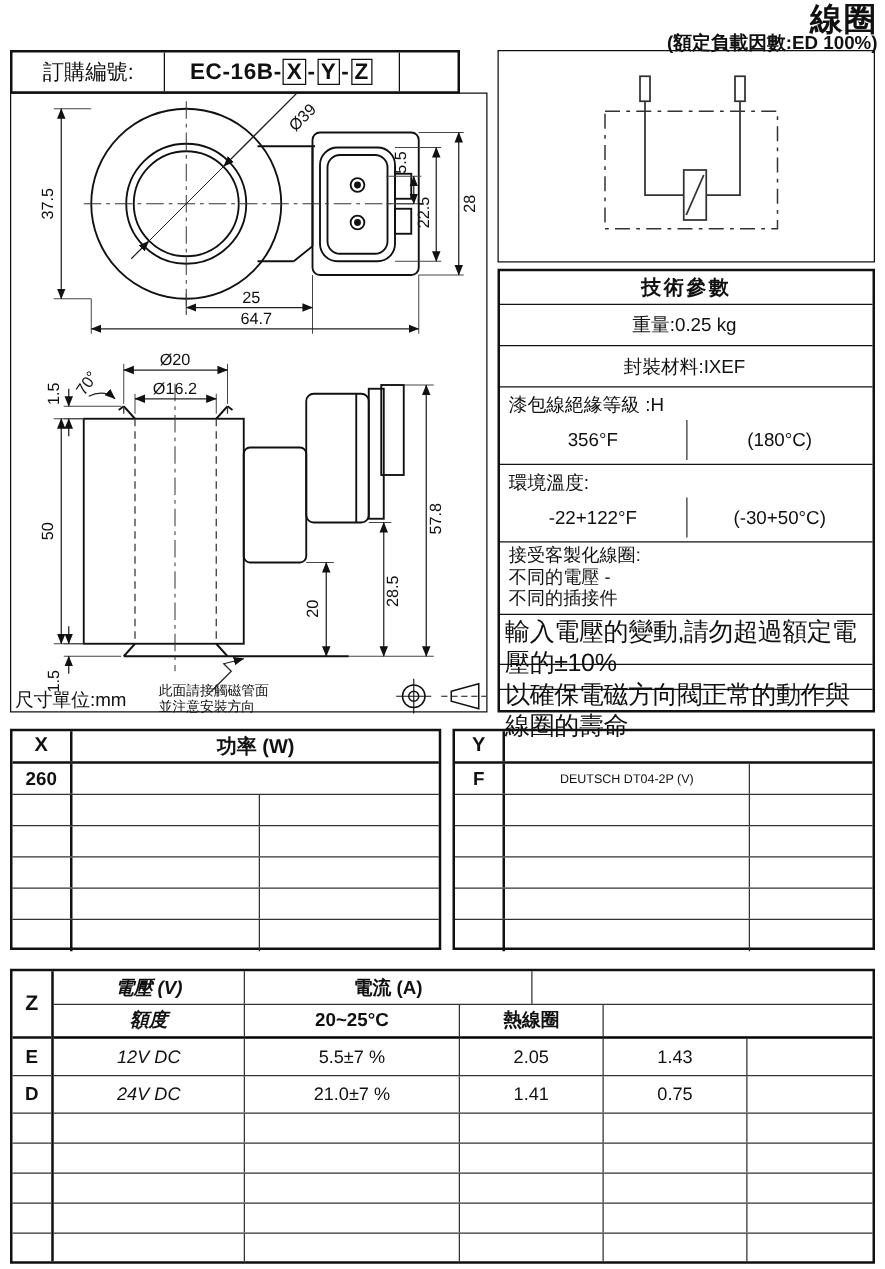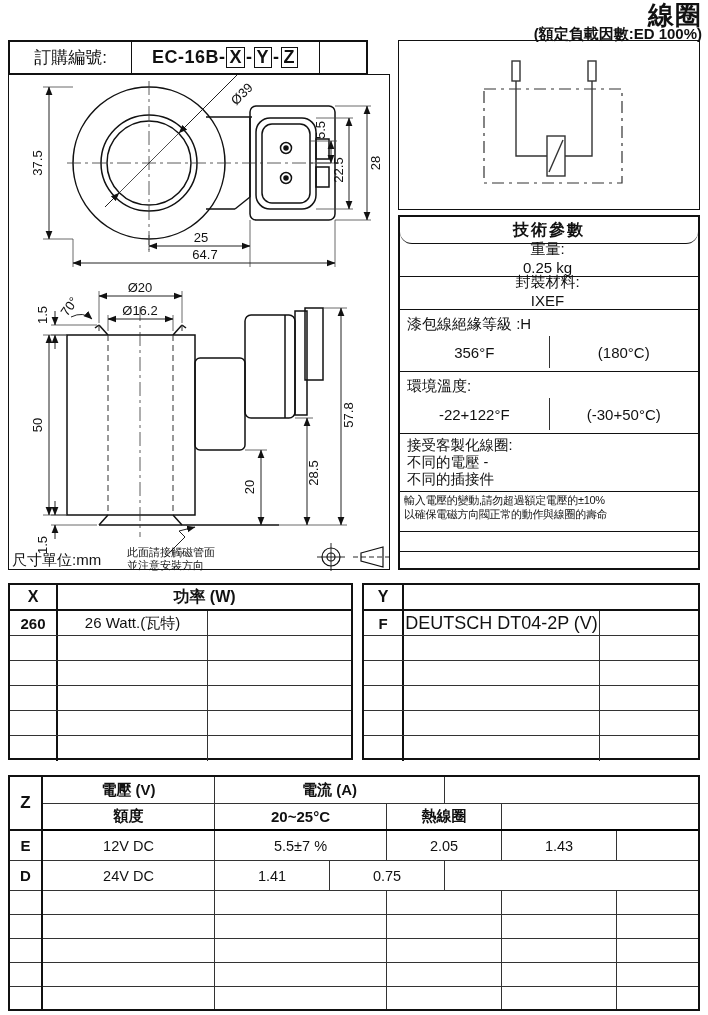--- a/index.html
+++ b/index.html
@@ -22,65 +22,65 @@
   
   #drawbox { left:8px; top:74px; width:382px; height:496px; border:1.5px solid #111; }
 
   
   #symbox { left:398px; top:40px; width:302px; height:170px; border:1.5px solid #111; }
 
   
   #tech { left:398px; top:215px; width:302px; height:355px; border:2px solid #111; font-size:15px; }
   #tech .row { border-bottom:1.5px solid #111; position:relative; }
   #tech .row:last-child { border-bottom:none; }
-  .t-title { height:27px; display:flex; align-items:center; justify-content:center; font-size:16px; font-weight:bold; letter-spacing:2px;border-radius:12px; }
-  .t-kv { height:33px; display:flex; align-items:center; justify-content:flex-end; padding:0 10px 0 7px;flex-direction:column; }
+  .t-title { height:27px; display:flex; align-items:center; justify-content:center; font-size:16px; font-weight:bold; letter-spacing:2px; }
+  .t-kv { height:33px; display:flex; align-items:center; justify-content:center; padding:0 10px 0 7px; }
   .t-two { height:62px; }
   .t-two .lbl { padding:5px 0 0 7px; }
   .t-two .vals { display:flex; height:32px; margin-top:2px; }
   .t-two .vals .v { flex:1; display:flex; align-items:center; justify-content:center; }
   .t-two .vals .v.r { border-left:1.2px solid #333; }
   .t-custom { height:58px; padding:3px 0 0 7px; line-height:1.18; font-size:14.5px; }
-  .t-note { height:40px; padding:2px 0 0 4px; line-height:1.25; font-size:11px; letter-spacing:-0.3px; }
+  .t-note { height:40px; padding:2px 0 0 4px; line-height:1.25; font-size:20px; letter-spacing:-0.3px; }
   .t-empty { height:20px; }
 
   
   .ptable { border:2px solid #111; }
   .prow { display:flex; border-bottom:1.2px solid #333; }
   .prow.hdr { border-bottom:2px solid #111; font-weight:bold; }
   .prow:last-child { border-bottom:none; }
   .pc { display:flex; align-items:center; justify-content:center; border-right:1.2px solid #333; }
   .pc:last-child { border-right:none; }
   .pc.key { font-weight:bold; }
 
   #xtable { left:8px; top:583px; width:345px; height:177px; }
   #ytable { left:362px; top:583px; width:338px; height:177px; }
   #xtable .prow, #ytable .prow { height:25px; font-size:15px; }
   #xtable .prow.hdr, #ytable .prow.hdr { height:26px; font-size:16px; }
   #xtable .k { width:48px; border-right:2px solid #111; }
   #xtable .m { width:150px; }
   #xtable .e { flex:1; }
   #ytable .k { width:40px; border-right:2px solid #111; }
-  #ytable .m { width:196px; font-size:18px; }
+  #ytable .m { width:196px; font-size:10px; }
   #ytable .e { flex:1; }
   .span2 { flex:1; display:flex; align-items:center; justify-content:center; }
 
   
   #ztable { left:8px; top:775px; width:692px; height:236px; border:2px solid #111; display:flex; }
   #zkey { width:33px; border-right:2px solid #111; display:flex; flex-direction:column; }
   #zkey .zk { height:54px; display:flex; align-items:center; justify-content:center; font-size:17px; font-weight:bold; border-bottom:2px solid #111; }
   #zkey .dk { height:30px; display:flex; align-items:center; justify-content:center; font-size:15px; font-weight:bold; border-bottom:1.2px solid #333; }
   #zkey .ek { height:24px; border-bottom:1.2px solid #333; }
   #zkey .ek:last-child, #zmain .erow:last-child { border-bottom:none; flex:1; }
   #zmain { flex:1; display:flex; flex-direction:column; }
   #zmain .hrow1, #zmain .hrow2 { display:flex; height:27px; font-weight:bold; font-size:15px; }
   #zmain .hrow1 > div, #zmain .hrow2 > div { display:flex; align-items:center; justify-content:center; border-right:1.2px solid #333; }
   #zmain .hrow1 { border-bottom:1.2px solid #333; }
   #zmain .hrow2 { border-bottom:2px solid #000000; }
-  .zc1 { width:172px; } .zc2 { width:172px; } .zc3 { width:115px; } .zc4 { width:115px; } .zce { flex:1; border-right:none !important; }
+  .zc1 { width:153px;font-style:italic; } .zc2 { width:172px; } .zc3 { width:115px; } .zc4 { width:115px; } .zce { flex:1; border-right:none !important; }
   .zcur { width:230px; }
   #zmain .drow { display:flex; height:30px; font-size:14.5px; border-bottom:1.2px solid #333; }
   #zmain .drow > div { display:flex; align-items:center; justify-content:center; border-right:1.2px solid #333; }
   #zmain .erow { display:flex; height:24px; border-bottom:1.2px solid #333; }
   #zmain .erow > div { border-right:1.2px solid #333; }
 
   svg text { font-family:"Liberation Sans","DejaVu Sans",sans-serif; fill:#111; }
   .dimtxt { font-size:13px; }
   .notetxt { font-size:11px; }
   .unittxt { font-size:15px; }
@@ -338,21 +338,20 @@
     <div class="row t-empty"></div>
   </div>
 
   <div class="abs ptable" id="xtable">
     <div class="prow hdr">
       <div class="pc k key">X</div>
       <div class="span2">功率 (W)</div>
     </div>
     <div class="prow">
       <div class="pc k key">260</div>
-      <div class="pc m">26 Watt.(瓦特)</div>
       <div class="pc e"></div>
     </div>
     <div class="prow">
         <div class="pc k"></div>
         <div class="pc m"></div>
         <div class="pc e"></div>
       </div>
     <div class="prow">
         <div class="pc k"></div>
         <div class="pc m"></div>
@@ -436,20 +435,21 @@
       </div>
       <div class="drow">
         <div class="zc1">12V DC</div>
         <div class="zc2">5.5±7 %</div>
         <div class="zc3">2.05</div>
         <div class="zc4">1.43</div>
         <div class="zce"></div>
       </div>
       <div class="drow">
         <div class="zc1">24V DC</div>
+        <div class="zc2">21.0±7 %</div>
         <div class="zc3">1.41</div>
         <div class="zc4">0.75</div>
         <div class="zce"></div>
       </div>
       <div class="erow">
           <div class="zc1"></div>
           <div class="zc2"></div>
           <div class="zc3"></div>
           <div class="zc4"></div>
           <div class="zce"></div>

